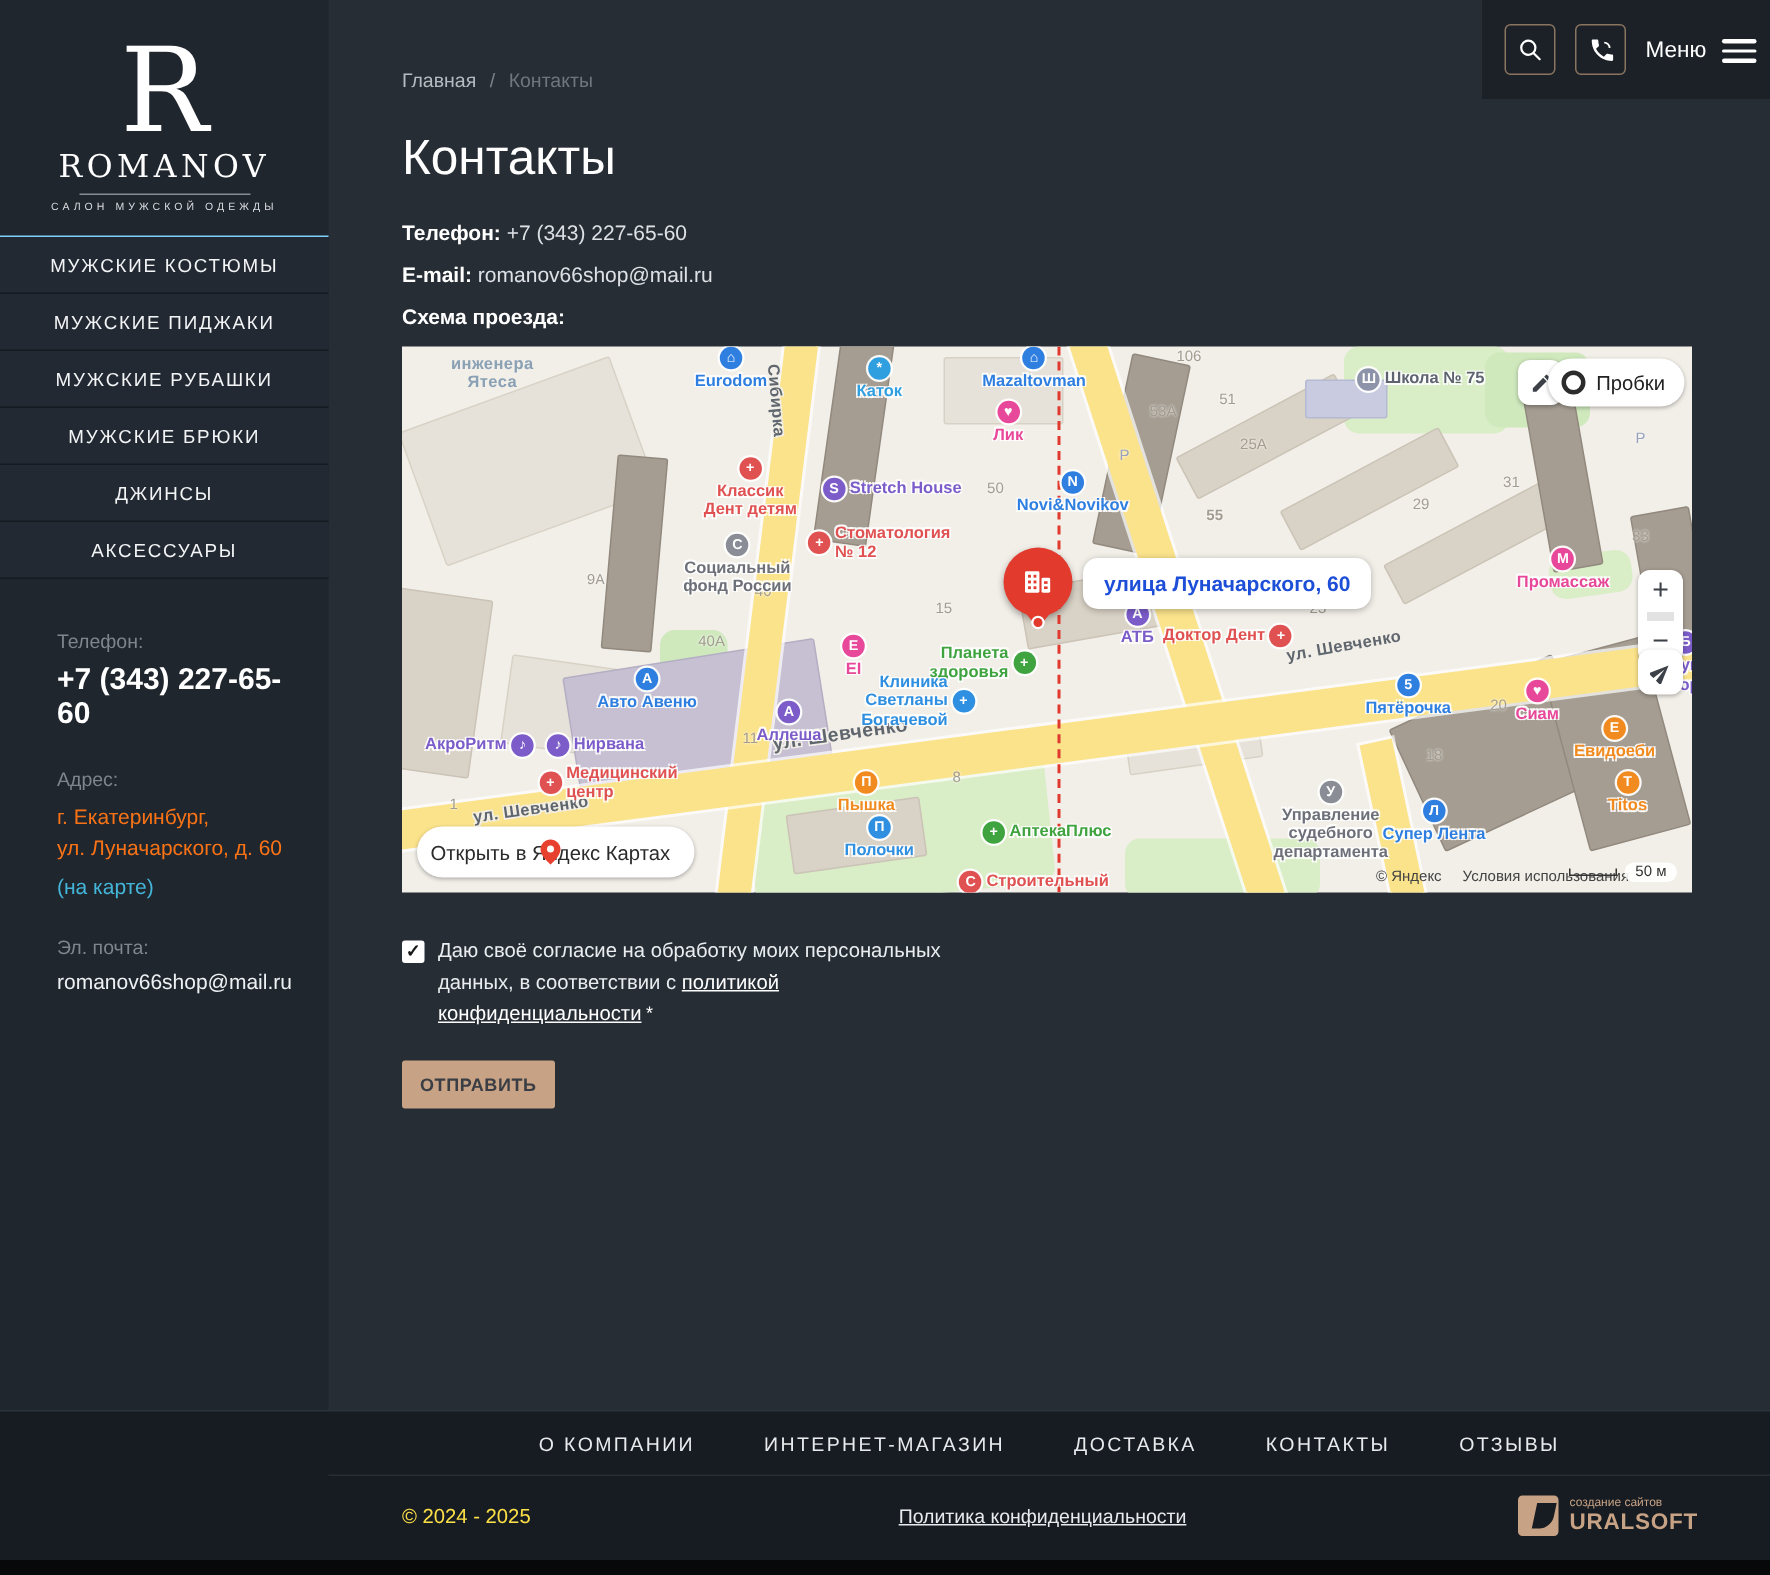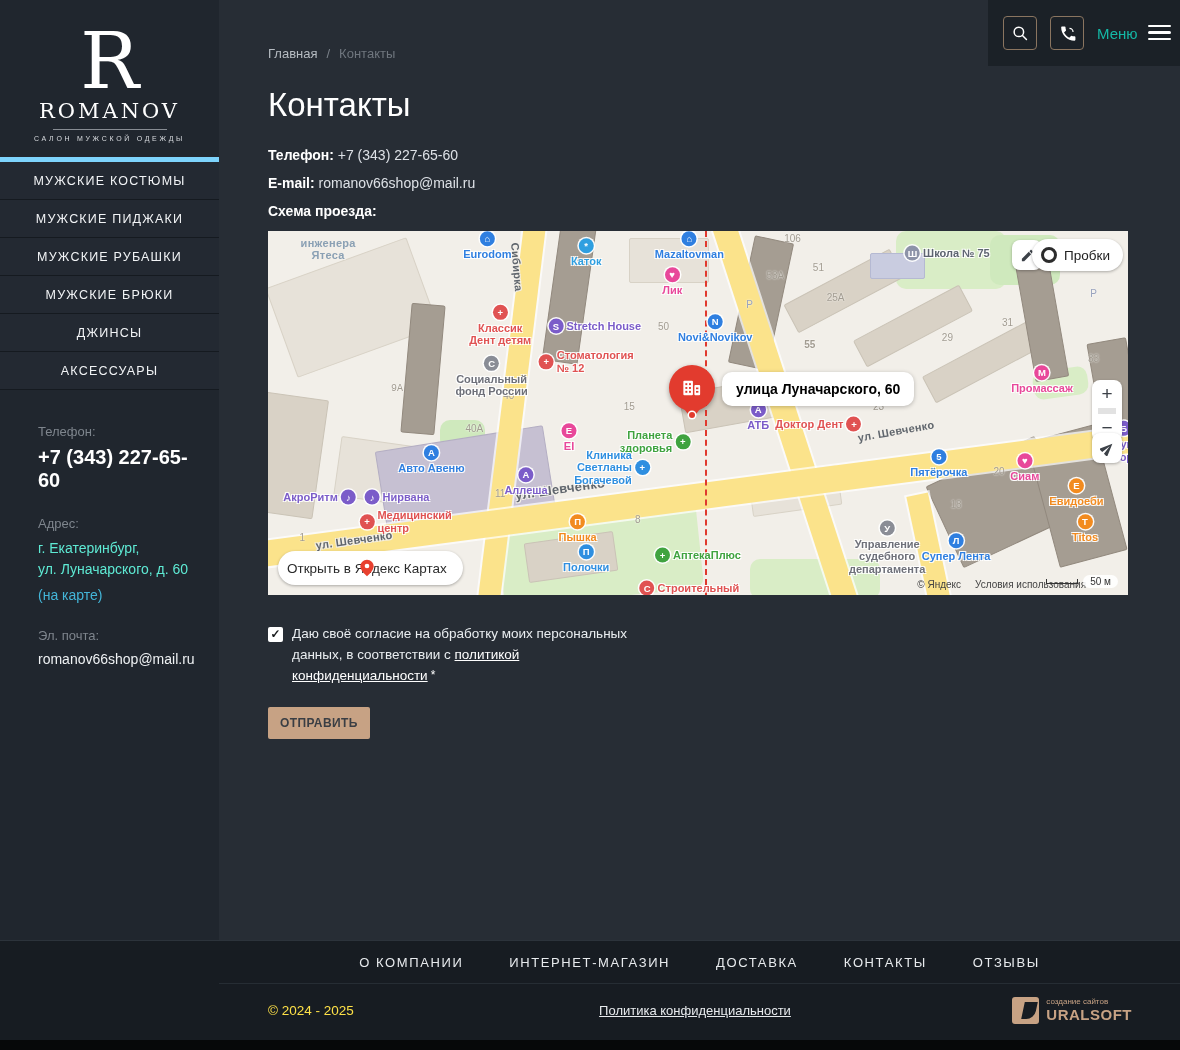--- a/index.html
+++ b/index.html
@@ -16,37 +16,37 @@
   .sidebar { width:219px; flex:none; background:#20262e; }
   .main { flex:1; position:relative; }
 
   
   .logo { text-align:center; padding-top:26px; cursor:pointer; }
   .logo-r { font-family:"DejaVu Serif", serif; font-size:78px; line-height:.92; color:#fff; }
   .logo-name { font-family:"DejaVu Serif", serif; font-size:21px; letter-spacing:3px; color:#fff; margin-top:1px; }
   .logo-line { width:114px; height:1px; background:#878c93; margin:6px auto 5px; }
   .logo-tag { font-size:7px; letter-spacing:2.7px; color:#d8dbdf; }
 
-  .menu { margin-top:15px; border-top:5px solid #7dd3fc; display:block; }
+  .menu { margin-top:15px; border-top:1px solid #7dd3fc; display:block; }
   .menu-item { display:block; text-align:center; padding:12px 0 11px; border-bottom:1px solid #151a20;
     color:#f2f4f6; font-size:12.5px; letter-spacing:1.2px; text-decoration:none; background:#232932; font-weight:500; }
 
   .side-contacts { padding:34px 14px 0 38px; }
   .sc-label { color:#7e858d; font-size:13px; margin-bottom:7px; }
   .sc-phone { display:block; color:#fff; font-size:20px; font-weight:bold; text-decoration:none; margin-bottom:24px; }
-  .sc-line { color:#5eead4; font-size:14px; line-height:1.5; }
+  .sc-line { color:#f97316; font-size:14px; line-height:1.5; }
   .sc-map { display:block; color:#43b5d8; font-size:14px; margin:7px 0 25px; text-decoration:none; }
   .sc-mail { color:#eef1f3; font-size:14px; text-decoration:none; }
 
   
   .topbar { position:absolute; top:0; right:0; width:192px; height:66px; background:#1b2127;
     display:flex; align-items:center; gap:13px; padding-left:15px; }
   .icon-btn { width:34px; height:34px; border:1px solid #8a7560; border-radius:4px; background:transparent;
     display:flex; align-items:center; justify-content:center; cursor:pointer; flex:none; }
-  .menu-toggle { display:flex; align-items:flex-start; gap:10px; color:#14b8a6; font-size:15px; cursor:pointer; }
+  .menu-toggle { display:flex; align-items:flex-end; gap:10px; color:#ffffff; font-size:15px; cursor:pointer; }
   .burger { display:flex; flex-direction:column; gap:4px; }
   .burger i { width:23px; height:2.5px; background:#fff; border-radius:2px; }
 
   
   .content { padding:46px 52px 0 49px; }
   .breadcrumb { font-size:13px; color:#b6bcc2; }
   .breadcrumb .sep { color:#7b828a; margin:0 9px; }
   .breadcrumb .cur { color:#6f767e; }
   .breadcrumb a { color:#b6bcc2; text-decoration:none; }
   .page-title { font-size:33px; font-weight:500; color:#fff; margin:25px 0 23px; }
@@ -84,21 +84,21 @@
   .poi.pos-right .poi-tx { text-align:right; }
 
   .pin { left:49.3%; top:43%; transform:translate(-50%,-50%); width:46px; height:46px; background:#e23b2e;
     border-radius:50%; display:flex; align-items:center; justify-content:center; z-index:9; box-shadow:0 2px 5px rgba(0,0,0,.35); }
   .pin::after { content:""; position:absolute; bottom:-8px; left:50%; transform:translateX(-50%);
     border:8px solid transparent; border-top:10px solid #e23b2e; border-bottom:0; }
   .pin svg { position:static; }
   .pin-dot { left:49.3%; top:50.5%; width:6px; height:6px; background:#e23b2e; border-radius:50%;
     transform:translate(-50%,-50%); box-shadow:0 0 0 1.5px #fff; z-index:9; }
   .bubble { left:52.8%; top:43.5%; transform:translateY(-50%); background:#fff; border-radius:10px; padding:9px 14px;
-    font-size:14px; font-weight:bold; color:#000000; z-index:9; box-shadow:0 1px 4px rgba(0,0,0,.25); white-space:nowrap; }
+    font-size:14px; font-weight:bold; color:#1d4ed8; z-index:9; box-shadow:0 1px 4px rgba(0,0,0,.25); white-space:nowrap; }
 
   .mbtn { background:#fff; border:none; border-radius:8px; box-shadow:0 1px 3px rgba(0,0,0,.3);
     display:flex; align-items:center; justify-content:center; z-index:10; cursor:pointer; font-family:inherit; }
   .ctl-edit { top:9px; right:86px; width:30px; height:30px; }
   .ctl-traffic { top:8px; right:5px; height:32px; padding:0 13px 0 9px; gap:7px; border-radius:16px; font-size:13.5px; color:#222; }
   .donut { position:static; width:16px; height:16px; border:3.5px solid #2c2c2c; border-radius:50%; background:#fff; }
   .ctl-zoom { top:41%; right:6px; width:30px; flex-direction:column; border-radius:8px; padding:0; }
   .ctl-zoom span { position:static; display:block; width:30px; text-align:center; font-size:19px; color:#3c4148; padding:3px 0; cursor:pointer; }
   .ctl-zoom .zdiv { position:static; width:18px; height:1px; background:#e2e2e2; }
   .ctl-geo { top:55.5%; right:6px; width:30px; height:30px; border-radius:8px; }

